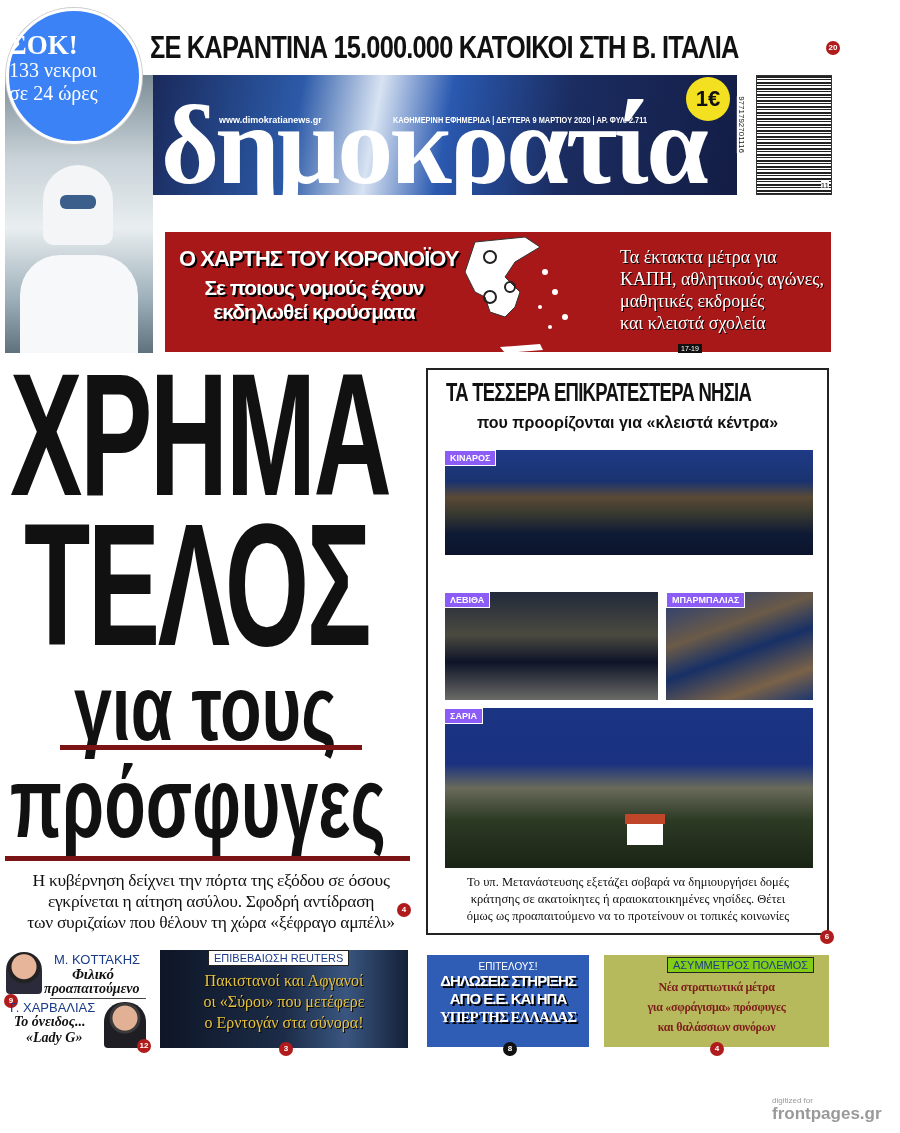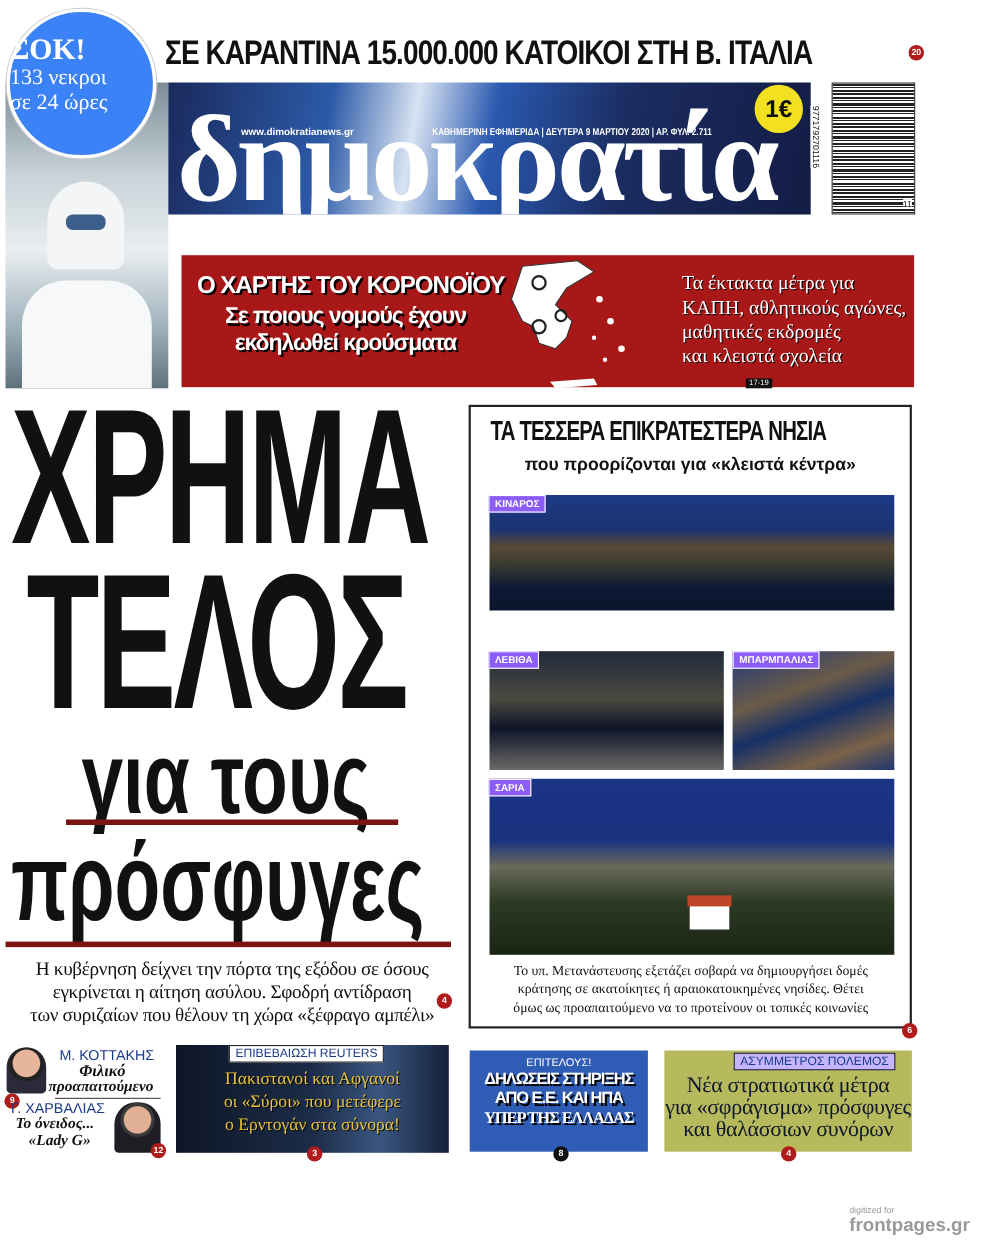--- a/index.html
+++ b/index.html
@@ -145,22 +145,22 @@
 
 <div class="abs" style="left:427px;top:955px;width:162px;height:92px;background:#2f5cb5;text-align:center;color:#fff;">
   <div style="font-size:10px;margin-top:6px;">ΕΠΙΤΕΛΟΥΣ!</div>
   <div class="cond" style="font-size:15px;line-height:18px;letter-spacing:-1px;text-shadow:2px 2px 0 #000;">ΔΗΛΩΣΕΙΣ ΣΤΗΡΙΞΗΣ</div>
   <div class="cond" style="font-size:15px;line-height:18px;letter-spacing:-1px;text-shadow:2px 2px 0 #000;">ΑΠΟ Ε.Ε. ΚΑΙ ΗΠΑ</div>
   <div class="cond" style="font-size:15px;line-height:18px;letter-spacing:-1px;text-shadow:2px 2px 0 #000;font-family:Liberation Serif, serif;">ΥΠΕΡ ΤΗΣ ΕΛΛΑΔΑΣ</div>
 </div>
 <span class="badge abs dark" style="left:503px;top:1042px;">8</span>
 
 <div class="abs" style="left:604px;top:955px;width:225px;height:92px;background:#b6b95c;text-align:center;">
-  <span style="display:inline-block;font-size:11px;background:#c4b5fd;color:#1a3b88;padding:1px 5px;border:1px solid #222;margin-top:-4px;margin-left:48px;">ΑΣΥΜΜΕΤΡΟΣ ΠΟΛΕΜΟΣ</span>
-  <div class="serif" style="font-size:20px;font-weight:400;line-height:20px;color:#0f172a;margin-top:4px;letter-spacing:-0.3px;">
+  <span style="display:inline-block;font-size:11px;background:#84cc16;color:#1a3b88;padding:1px 5px;border:1px solid #222;margin-top:-4px;margin-left:48px;">ΑΣΥΜΜΕΤΡΟΣ ΠΟΛΕΜΟΣ</span>
+  <div class="serif" style="font-size:12px;font-weight:700;line-height:20px;color:#7f1d1d;margin-top:4px;letter-spacing:-0.3px;">
     <div>Νέα στρατιωτικά μέτρα</div>
     <div>για «σφράγισμα» πρόσφυγες</div>
     <div>και θαλάσσιων συνόρων</div>
   </div>
 </div>
 <span class="badge abs" style="left:710px;top:1042px;">4</span>
 
 <div class="abs" style="left:772px;top:1096px;color:#999;">
   <div style="font-size:8px;">digitized for</div>
   <div style="font-size:17px;font-weight:700;line-height:17px;">frontpages.gr</div>

